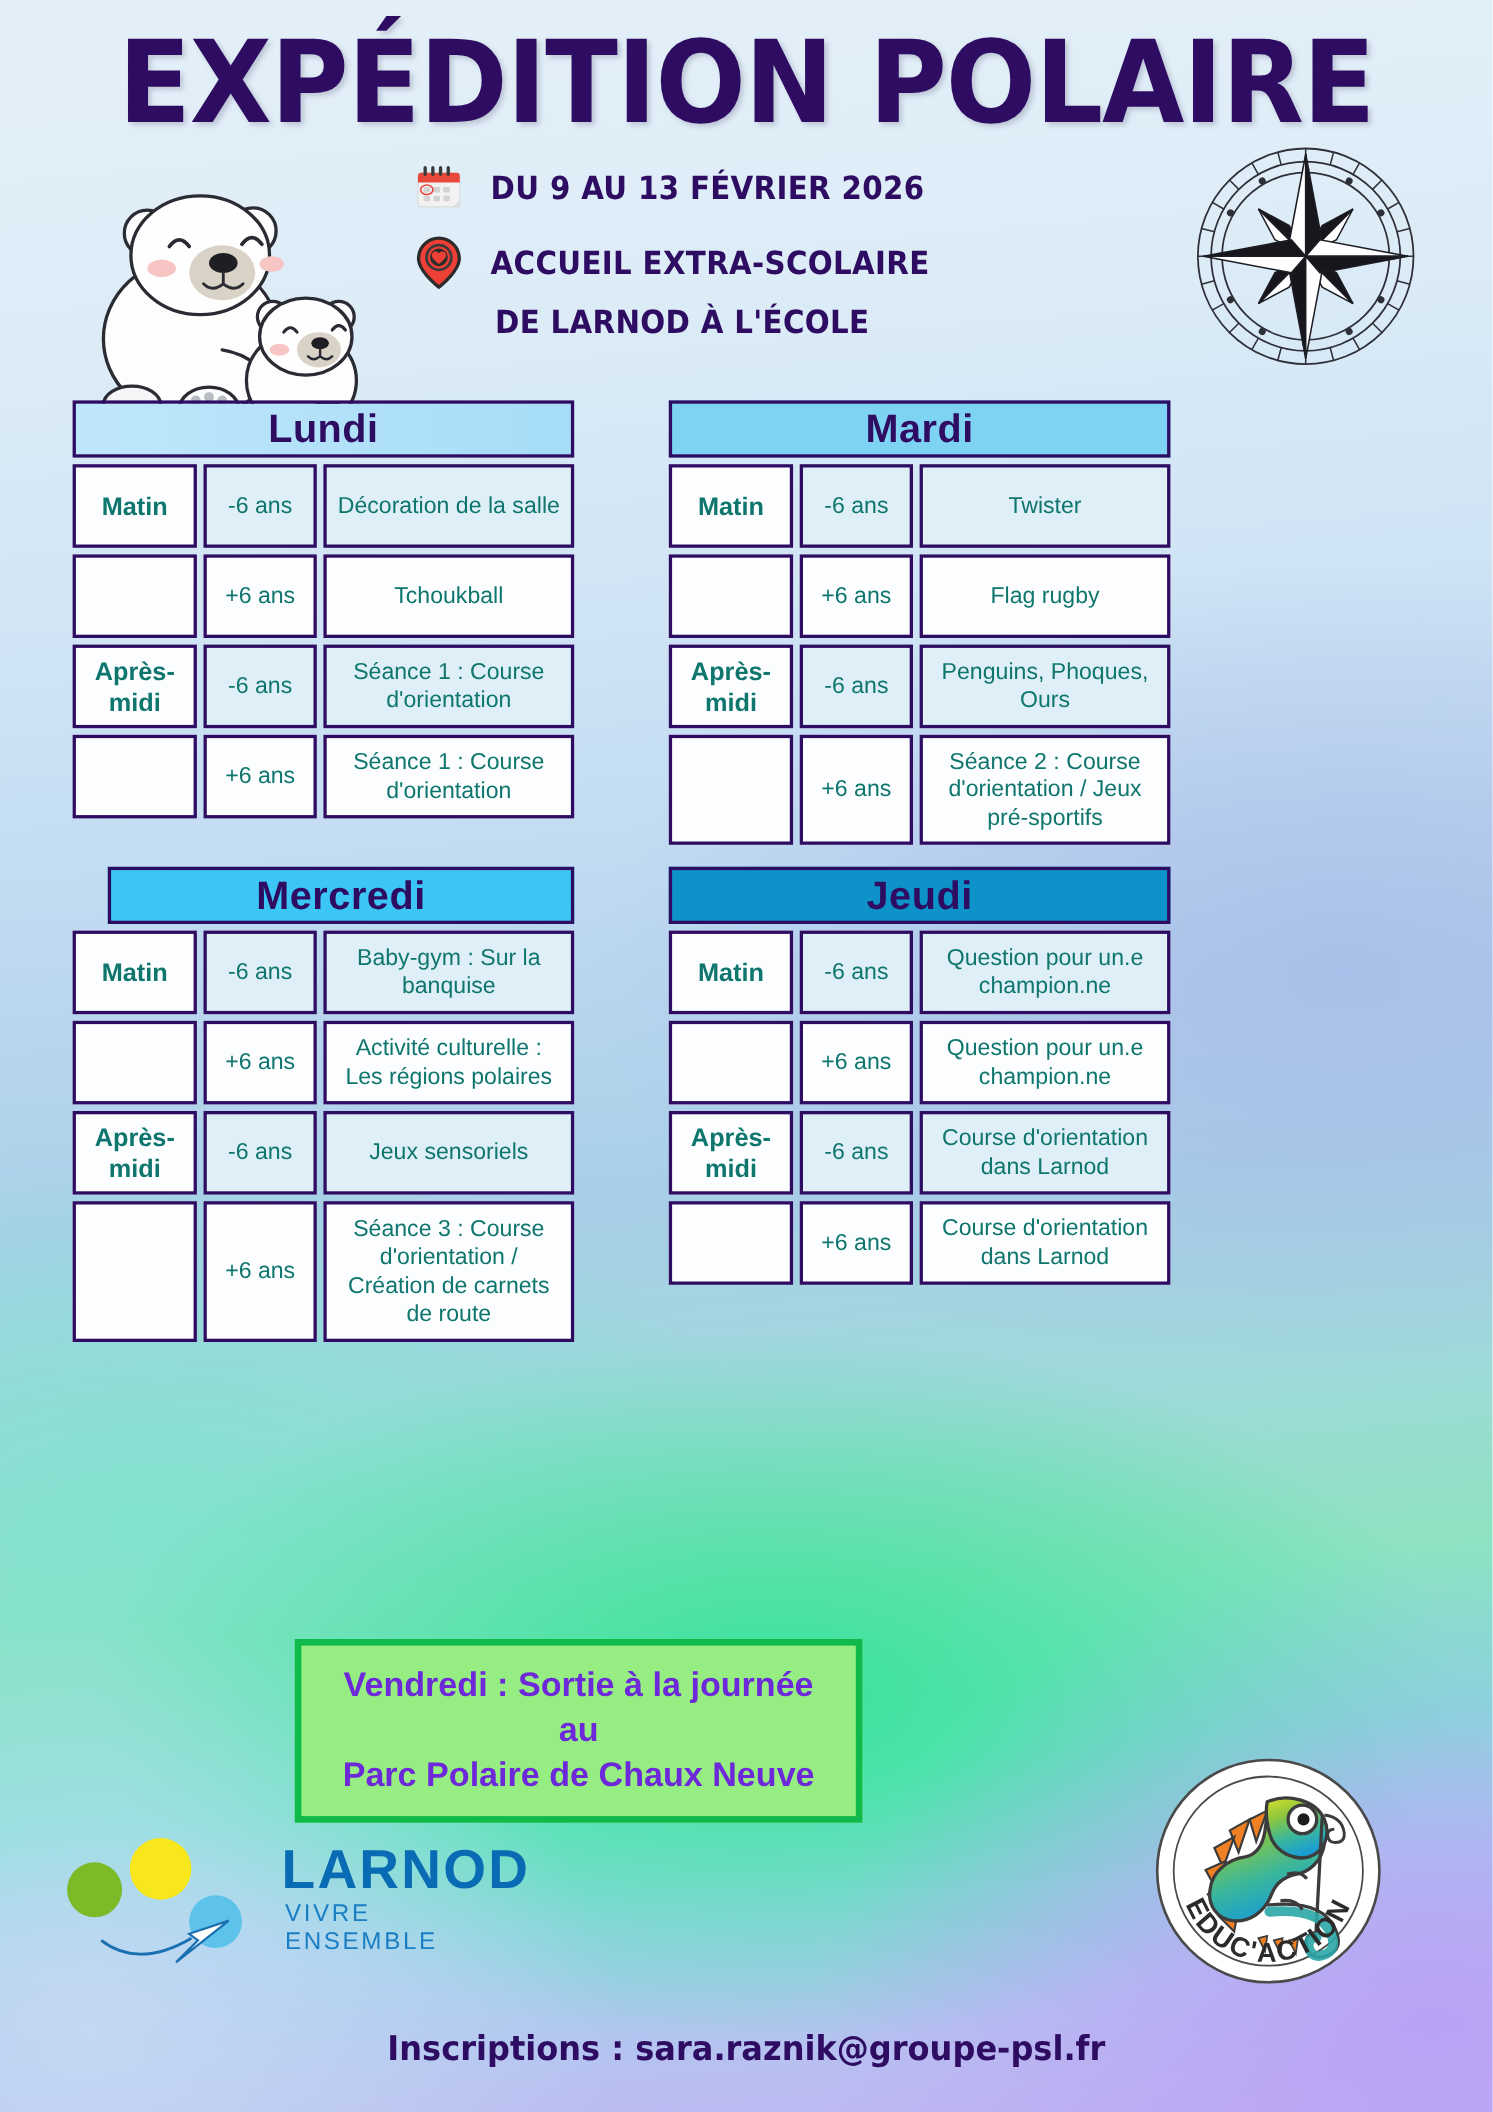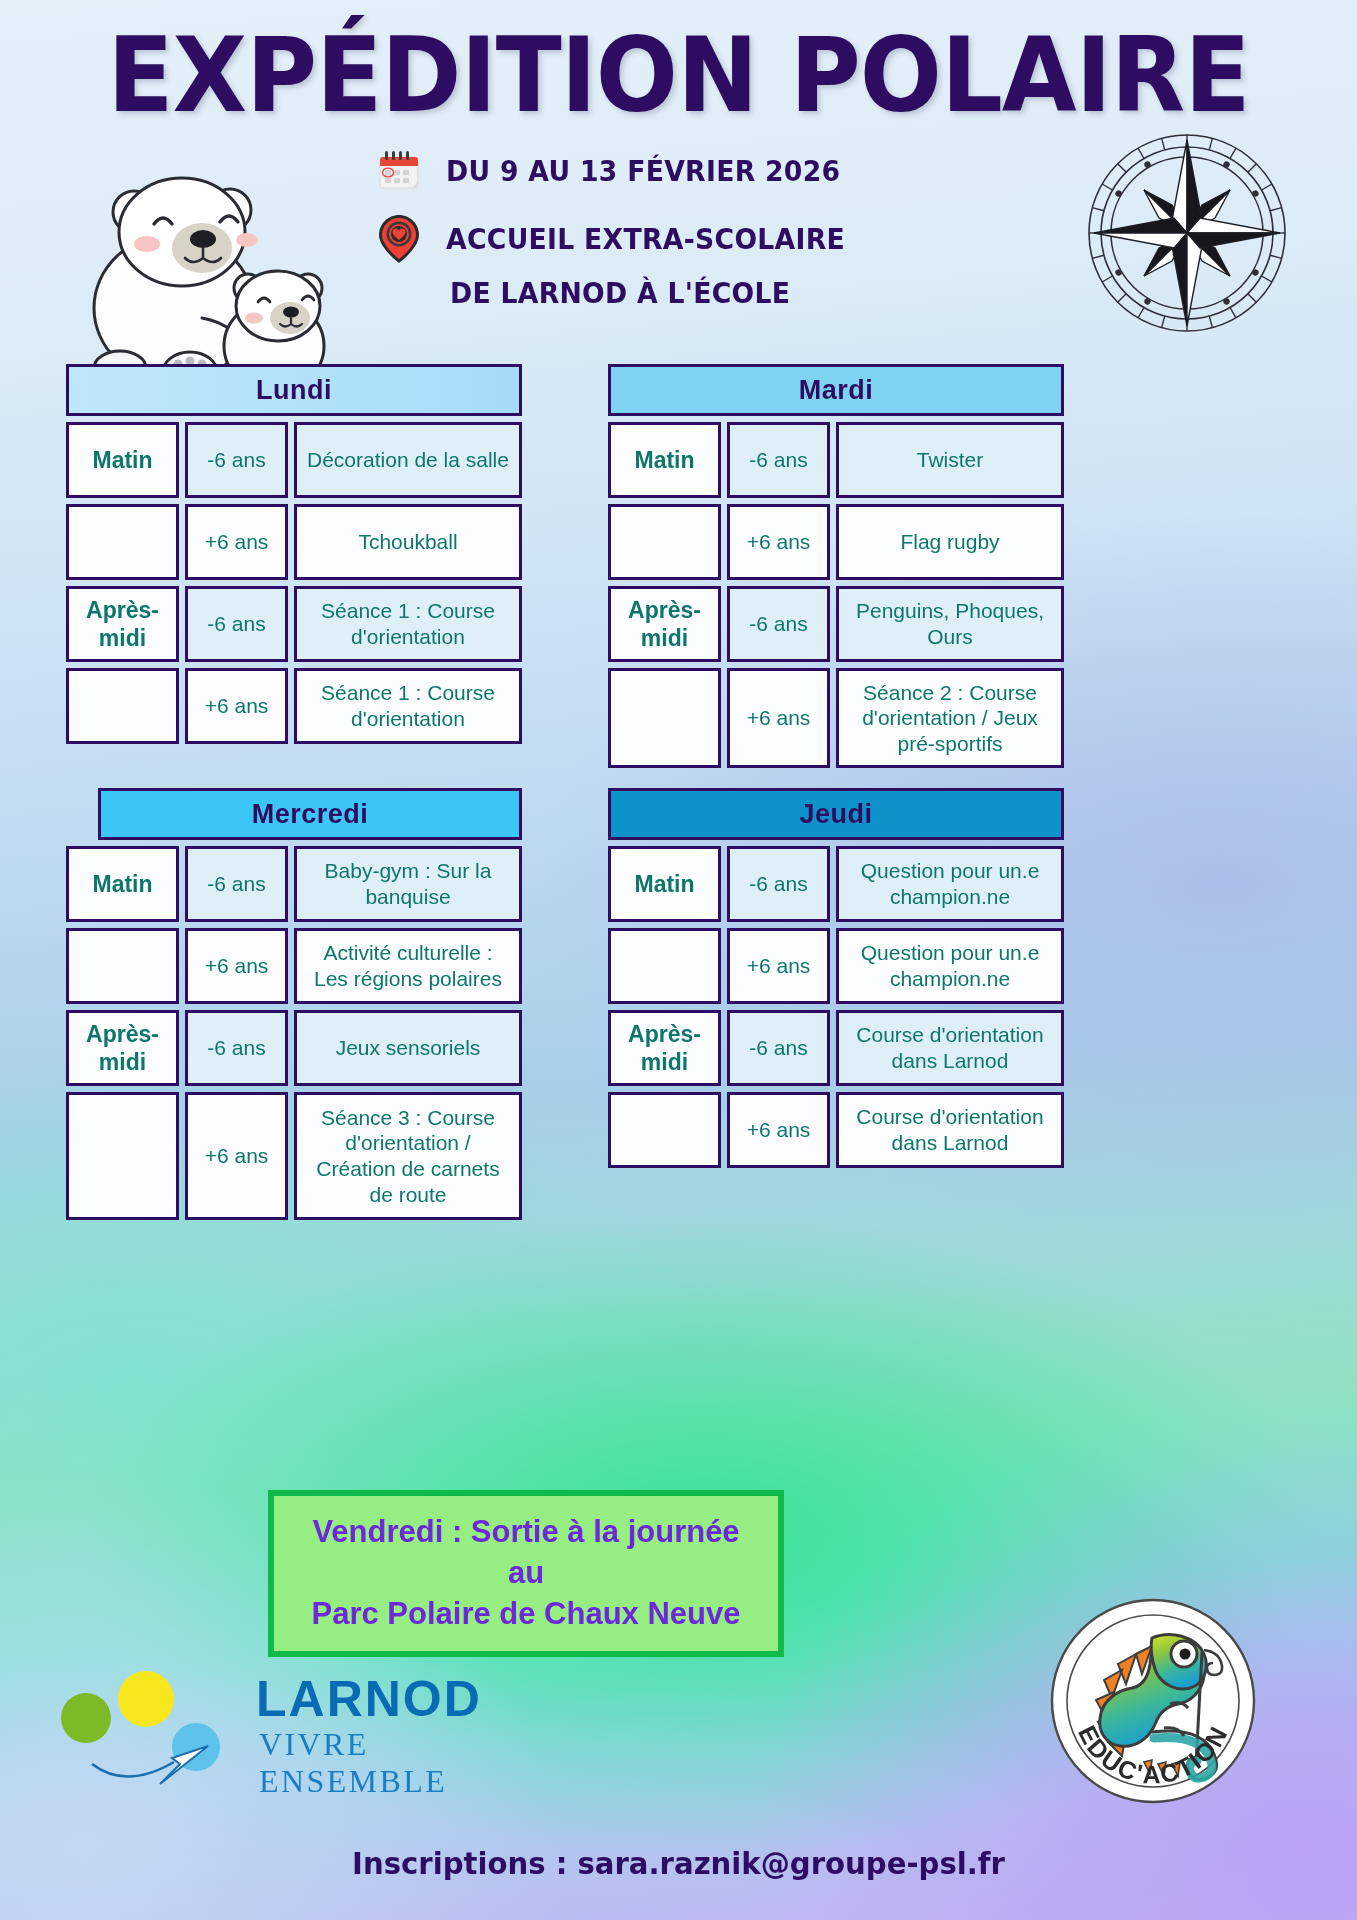--- a/index.html
+++ b/index.html
@@ -92,21 +92,21 @@
   #card-mardi    { left: 608px; top: 364px; }
   #card-mercredi { left: 66px;  top: 788px; }
   #card-jeudi    { left: 608px; top: 788px; }
 
   .day-head {
     border: 3px solid #2d0c62;
     height: 52px;
     display: flex;
     align-items: center;
     justify-content: center;
-    font-size: 27px;
+    font-size: 36px;
     font-weight: bold;
     color: #2d0c62;
     margin-bottom: 6px;
     letter-spacing: 0.5px;
   }
   .day-head.h-lundi    { background: linear-gradient(90deg,#bfe7fb 0%, #a6dcf8 100%); }
   .day-head.h-mardi    { background: #7ed2f2; }
   .day-head.h-mercredi { background: #3cc6f5; margin-left: 32px; }
   .day-head.h-jeudi    { background: #0d93c9; }
 
@@ -152,22 +152,22 @@
 
   
   #larnod-logo { position: absolute; left: 48px; top: 1648px; width: 430px; height: 150px; }
   .larnod-word {
     position: absolute; left: 208px; top: 22px;
     font-size: 50px; font-weight: bold; color: #0a6bb5;
     letter-spacing: 2px; font-family: "Liberation Sans", sans-serif;
   }
   .larnod-sub {
     position: absolute; left: 211px; top: 78px;
-    font-size: 32px; color: #1a7ec4; letter-spacing: 2.4px;
-    font-family: Liberation Serif, serif;
+    font-size: 22px; color: #1a7ec4; letter-spacing: 2.4px;
+    font-family: Liberation Sans, sans-serif;
   }
 
   
   #educaction-logo { position: absolute; left: 1044px; top: 1592px; width: 218px; height: 218px; }
 
   
   #inscriptions {
     position: absolute;
     left: 0; right: 0;
     top: 1845px;

